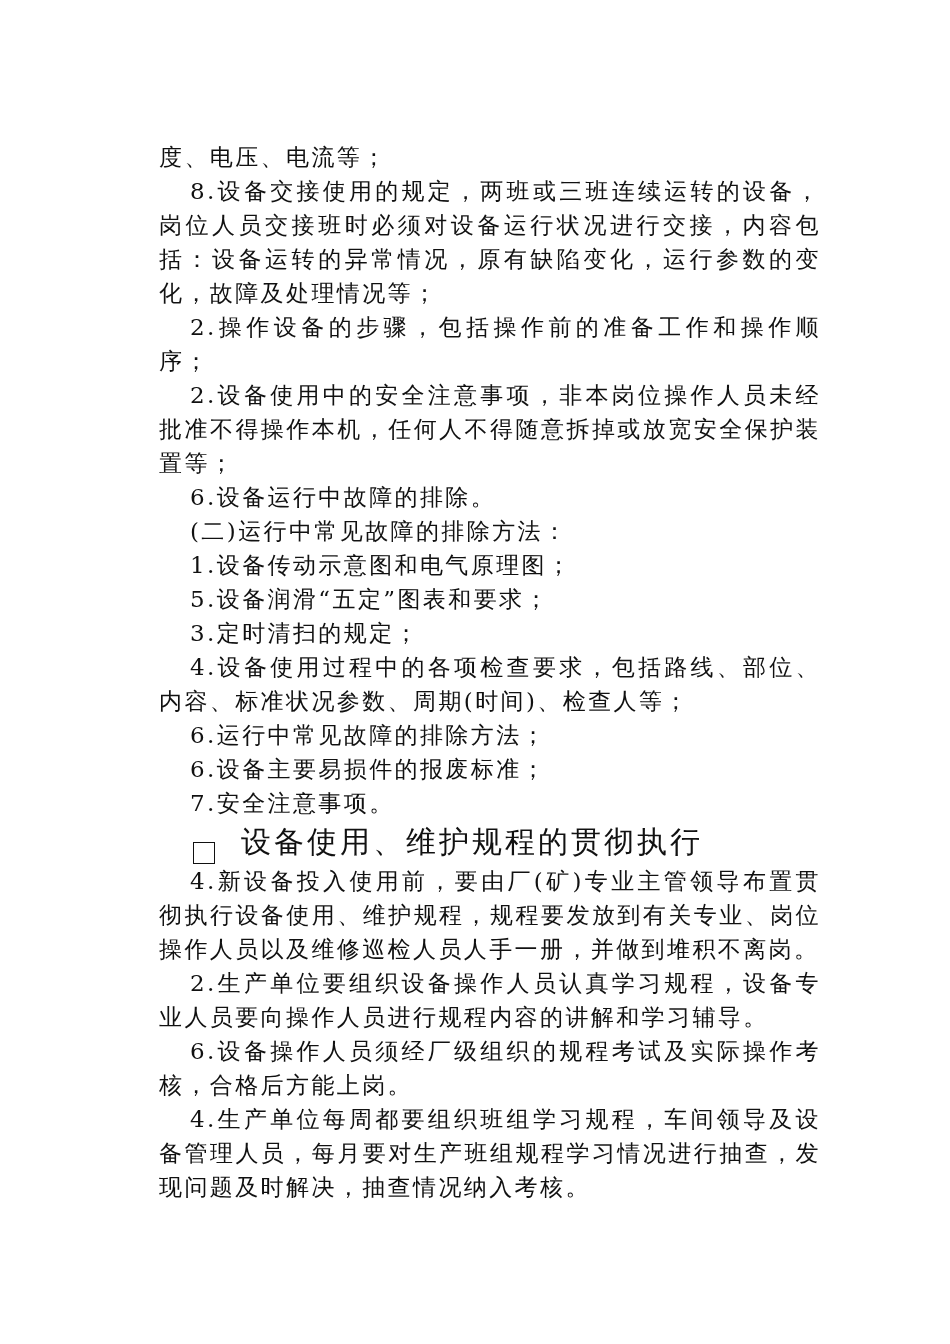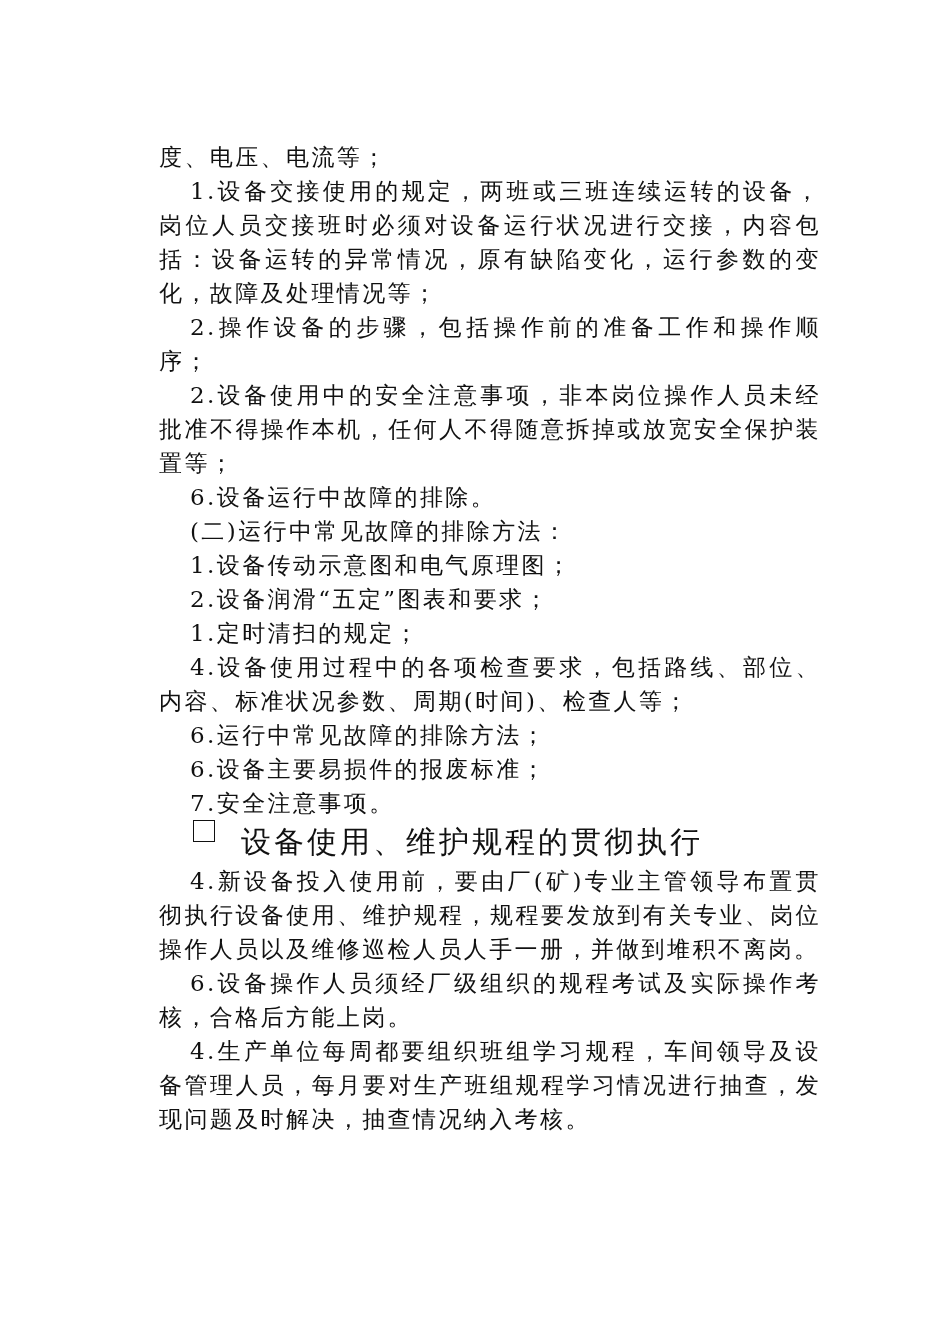--- a/index.html
+++ b/index.html
@@ -18,50 +18,51 @@
   }
   .para { margin: 0; text-align: justify; text-align-last: left; }
   .indent { text-indent: 31px; }
   .heading {
     font-size: 30px;
     line-height: 44px;
     margin: 0;
     padding-left: 34px;
     letter-spacing: 3px;
     display: flex;
-    align-items: flex-start;
+    align-items: flex-end;
   }
   .checkbox {
     display: inline-block;
     width: 22px;
     height: 22px;
     border: 1.5px solid #111;
     margin-right: 26px;
     box-sizing: border-box;
   }
 </style>
 </head>
 <body>
 
 <div class="page">
   <p class="para">度、电压、电流等；</p>
-  <p class="para indent">1.设备交接使用的规定，两班或三班连续运转的设备，岗位人员交接班时必须对设备运行状况进行交接，内容包括：设备运转的异常情况，原有缺陷变化，运行参数的变化，故障及处理情况等；</p>
+  <p class="para indent">8.设备交接使用的规定，两班或三班连续运转的设备，岗位人员交接班时必须对设备运行状况进行交接，内容包括：设备运转的异常情况，原有缺陷变化，运行参数的变化，故障及处理情况等；</p>
   <p class="para indent">2.操作设备的步骤，包括操作前的准备工作和操作顺序；</p>
   <p class="para indent">2.设备使用中的安全注意事项，非本岗位操作人员未经批准不得操作本机，任何人不得随意拆掉或放宽安全保护装置等；</p>
   <p class="para indent">6.设备运行中故障的排除。</p>
   <p class="para indent">(二)运行中常见故障的排除方法：</p>
   <p class="para indent">1.设备传动示意图和电气原理图；</p>
-  <p class="para indent">2.设备润滑“五定”图表和要求；</p>
-  <p class="para indent">1.定时清扫的规定；</p>
+  <p class="para indent">5.设备润滑“五定”图表和要求；</p>
+  <p class="para indent">3.定时清扫的规定；</p>
   <p class="para indent">4.设备使用过程中的各项检查要求，包括路线、部位、内容、标准状况参数、周期(时间)、检查人等；</p>
   <p class="para indent">6.运行中常见故障的排除方法；</p>
   <p class="para indent">6.设备主要易损件的报废标准；</p>
   <p class="para indent">7.安全注意事项。</p>
 
   <div class="heading">
     <span class="checkbox"></span>
     <span>设备使用、维护规程的贯彻执行</span>
   </div>
 
   <p class="para indent">4.新设备投入使用前，要由厂(矿)专业主管领导布置贯彻执行设备使用、维护规程，规程要发放到有关专业、岗位操作人员以及维修巡检人员人手一册，并做到堆积不离岗。</p>
+  <p class="para indent">2.生产单位要组织设备操作人员认真学习规程，设备专业人员要向操作人员进行规程内容的讲解和学习辅导。</p>
   <p class="para indent">6.设备操作人员须经厂级组织的规程考试及实际操作考核，合格后方能上岗。</p>
   <p class="para indent">4.生产单位每周都要组织班组学习规程，车间领导及设备管理人员，每月要对生产班组规程学习情况进行抽查，发现问题及时解决，抽查情况纳入考核。</p>
 </div>
 
 </body></html>

